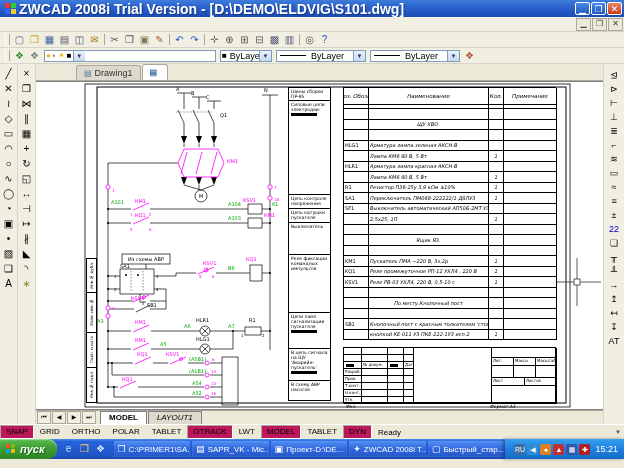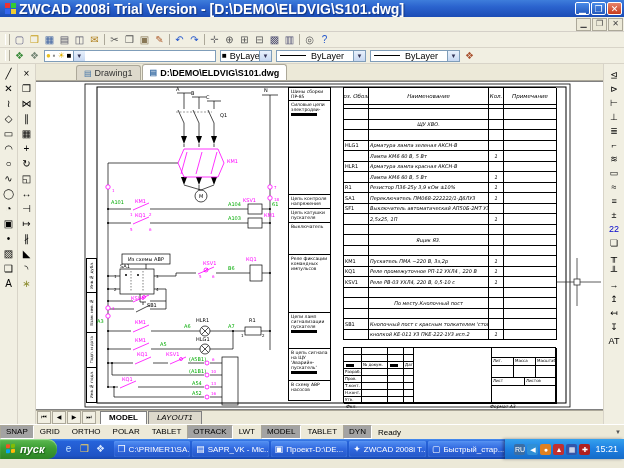--- a/index.html
+++ b/index.html
@@ -83,21 +83,21 @@
   .cmdline{height:13px;background:#fff;border-top:1px solid #808080;display:flex;align-items:center;font-size:9px;}
   .cmd-ico{width:10px;height:10px;background:linear-gradient(180deg,#5A9BE8,#2358BC);color:#fff;
     font-size:7px;line-height:10px;text-align:center;margin:0 3px;border-radius:2px;}
   .cmd-scroll{margin-left:auto;display:flex;align-items:center;height:11px;}
   .cmd-scroll span{width:11px;height:10px;background:#D6D2C2;border:1px solid #ACA899;font-size:6px;line-height:9px;text-align:center;color:#555;margin-right:1px;}
   
   .statusbar{height:14px;display:flex;align-items:center;background:#ECE9D8;border-top:1px solid #fff;font-size:8px;}
   .coords{width:148px;height:11px;margin:0 4px;border:1px solid;border-color:#ACA899 #fff #fff #ACA899;
     padding:0 3px;line-height:11px;background:#ECE9D8;}
   .sbtn{padding:0 5px;height:12px;line-height:12px;border:1px solid transparent;color:#000;}
-  .sbtn.on{border-color:#ACA899 #fff #fff #ACA899;background:#a3a3a3;}
+  .sbtn.on{border-color:#ACA899 #fff #fff #ACA899;background:#be185d;}
   .sb-ready{margin-left:6px;}
   .sb-arrow{margin-left:auto;margin-right:3px;font-size:6px;color:#555;}
   
   .taskbar{height:20px;display:flex;align-items:center;
     background:linear-gradient(180deg,#4A90F0 0%,#2663DA 12%,#1F53C5 85%,#1847AB 100%);}
   .startbtn{height:20px;display:flex;align-items:center;padding:0 12px 0 6px;border-radius:0 9px 9px 0;
     background:linear-gradient(180deg,#5EBB53 0%,#3D9E33 45%,#2E8526 100%);color:#fff;font-weight:bold;
     font-style:italic;font-size:11px;text-shadow:1px 1px 1px #1d5c18;box-shadow:inset 0 1px 1px #9fe09a;}
   .winflag{width:10px;height:10px;margin-right:4px;display:grid;grid-template-columns:4px 4px;grid-template-rows:4px 4px;gap:1px;transform:skewY(-5deg);}
   .winflag span{display:block;border-radius:1px;}
@@ -243,21 +243,20 @@
 
     <div class="center">
       <div class="tabstrip">
           <span id="doc-tabs" style="display:flex;align-items:flex-end">
             <span class="doctab">
               <span class="tabico">▤</span>
               <span>Drawing1</span>
             </span>
             <span class="doctab active">
               <span class="tabico">▤</span>
-              <span>D:\DEMO\ELDVIG\S101.dwg</span>
             </span>
           </span>
         </div>
 
       <div class="canvas" id="canvas">
         <svg id="cad-svg" width="568" height="331" viewBox="36 77 568 331">
 
           <g>
             <rect x="85" y="79" width="485" height="323" fill="#fff" stroke="#000" stroke-width="0.8"></rect>
             <rect x="97" y="82" width="469" height="316" fill="none" stroke="#000" stroke-width="1"></rect>

